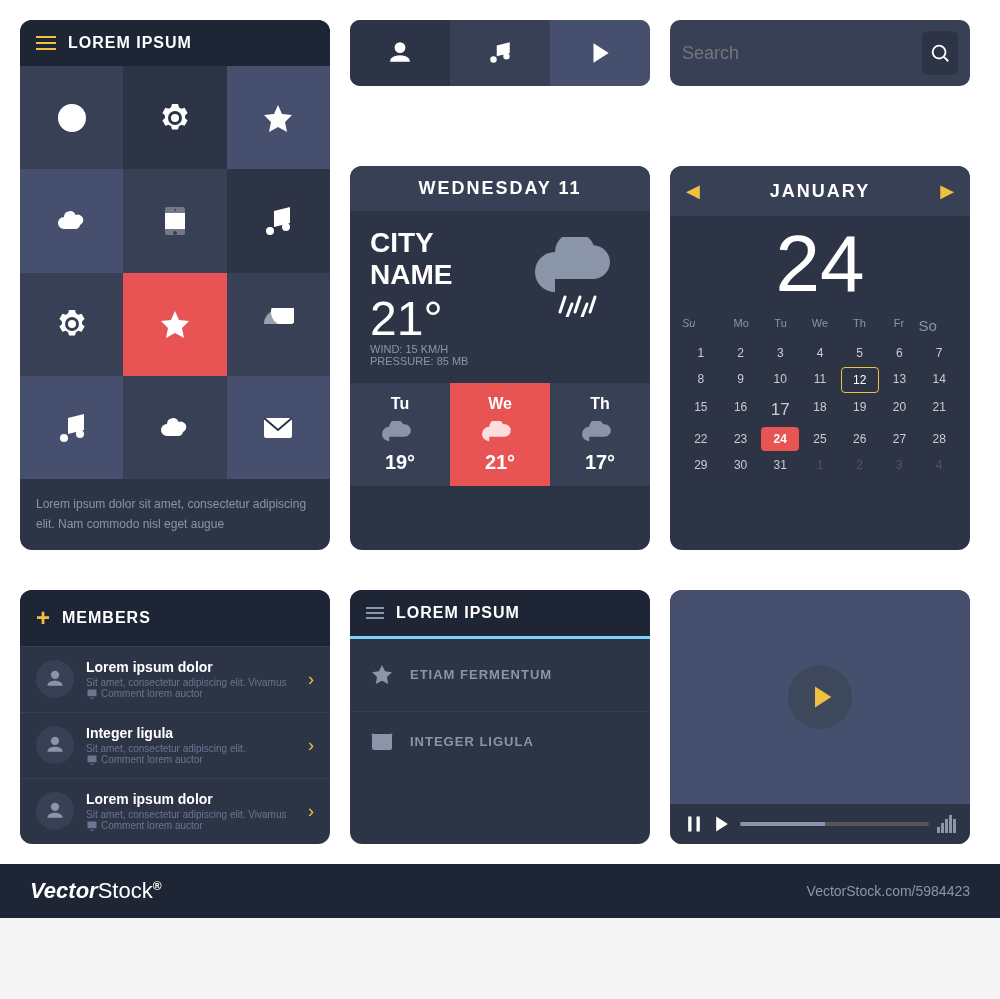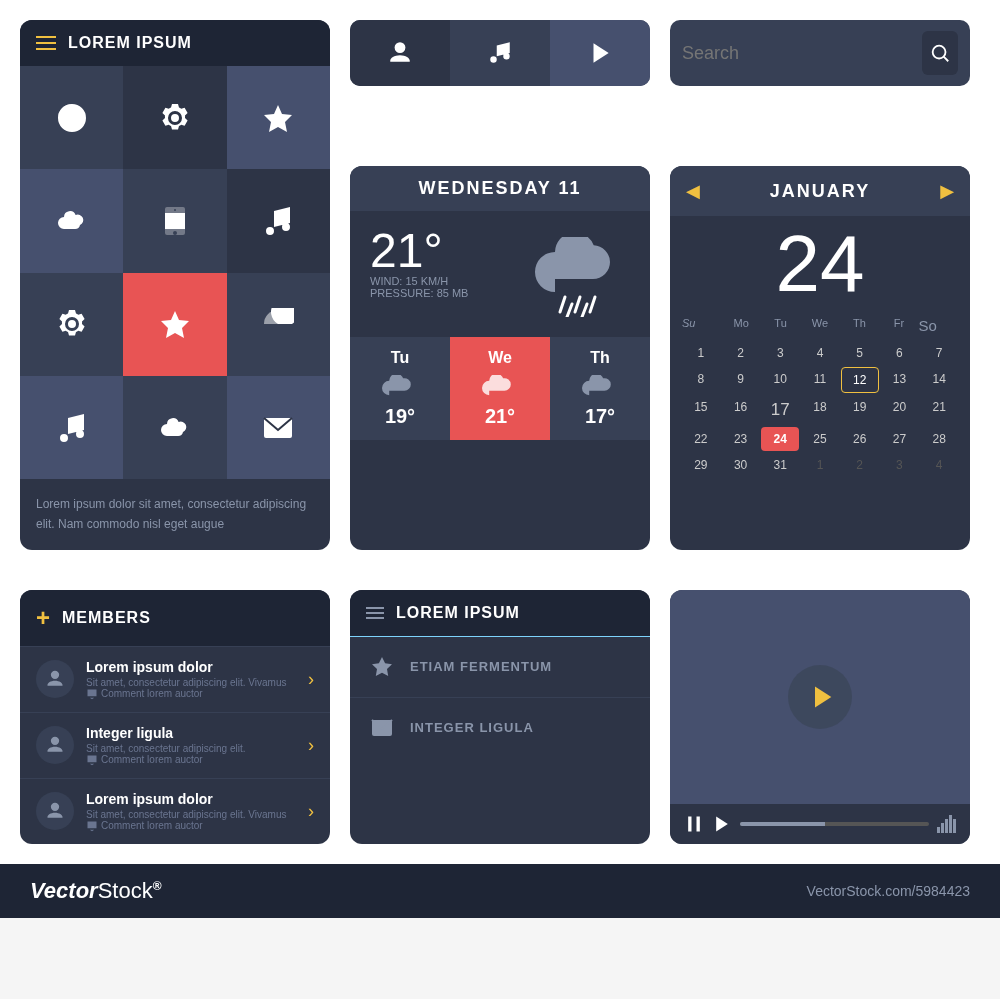--- a/index.html
+++ b/index.html
@@ -136,20 +136,21 @@
             <circle cx="11" cy="11" r="7" stroke="white" stroke-width="2" fill="none"></circle>
             <line x1="16" y1="16" x2="21" y2="21" stroke="white" stroke-width="2"></line>
           </svg>
       </button>
     </div>
 
     <div style="background: #2d3446; border-radius: 12px; overflow: hidden;">
       <div style="background: #374055; text-align: center; padding: 12px; color: white; font-size: 18px; font-weight: bold; letter-spacing: 2px;">WEDNESDAY 11</div>
       <div style="padding: 16px 20px; display: flex; align-items: flex-start; gap: 10px;">
         <div style="flex: 1;">
+          <div style="color: white; font-size: 28px; font-weight: bold; margin-bottom: 4px;">CITY NAME</div>
           <div style="color: white; font-size: 48px; font-weight: 300; line-height: 1;">21°</div>
           <div style="color: #8a95aa; font-size: 11px; ">WIND: 15 KM/H</div>
           <div style="color: #8a95aa; font-size: 11px;">PRESSURE: 85 MB</div>
         </div>
 
         <div style="padding-top: 10px;">
           <svg viewBox="0 0 100 80" width="100" height="80">
             <path d="M25 55a20 20 0 0 1 0-40 20 20 0 0 1 38.7-6.7A17 17 0 0 1 80 25a17 17 0 0 1-17 17H25z" fill="#8a95aa"></path>
             <line x1="35" y1="60" x2="30" y2="75" stroke="white" stroke-width="3" stroke-linecap="round"></line>
             <line x1="50" y1="60" x2="45" y2="75" stroke="white" stroke-width="3" stroke-linecap="round"></line>
@@ -313,21 +314,21 @@
 
     <div style="background: #2d3446; border-radius: 12px; overflow: hidden;">
       <div style="background: #1e2535; padding: 14px 16px; display:flex; align-items:center; gap:12px;">
         <div style="display:flex;flex-direction:column;gap:3px;">
           <span style="display:block;width:18px;height:2px;background:#8a95aa;"></span>
           <span style="display:block;width:18px;height:2px;background:#8a95aa;"></span>
           <span style="display:block;width:18px;height:2px;background:#8a95aa;"></span>
         </div>
         <span style="color:white;font-size:16px;font-weight:bold;letter-spacing:1px;">LOREM IPSUM</span>
       </div>
-      <div style="display:flex;align-items:center;padding:18px 20px;border-top:1px solid #7dd3fc;gap:16px;cursor:pointer;">
+      <div style="display:flex;align-items:center;padding:24px 20px;border-top:3px solid #7dd3fc;gap:16px;cursor:pointer;">
         <svg viewBox="0 0 24 24" width="24" height="24" fill="#8a95aa">
             <polygon points="12,2 15.1,8.3 22,9.3 17,14.1 18.2,21 12,17.8 5.8,21 7,14.1 2,9.3 8.9,8.3"></polygon>
           </svg>
         <span style="color:#8a95aa;font-size:13px;font-weight:bold;letter-spacing:1px;">ETIAM FERMENTUM</span>
       </div>
       <div style="display:flex;align-items:center;padding:18px 20px;border-top:1px solid #374055;gap:16px;cursor:pointer;">
         <svg viewBox="0 0 24 24" width="24" height="24" fill="#8a95aa">
             <rect x="2" y="4" width="20" height="16" rx="2"></rect>
             <polyline points="2,4 12,13 22,4" fill="none" stroke="#8a95aa" stroke-width="2"></polyline>
           </svg>

